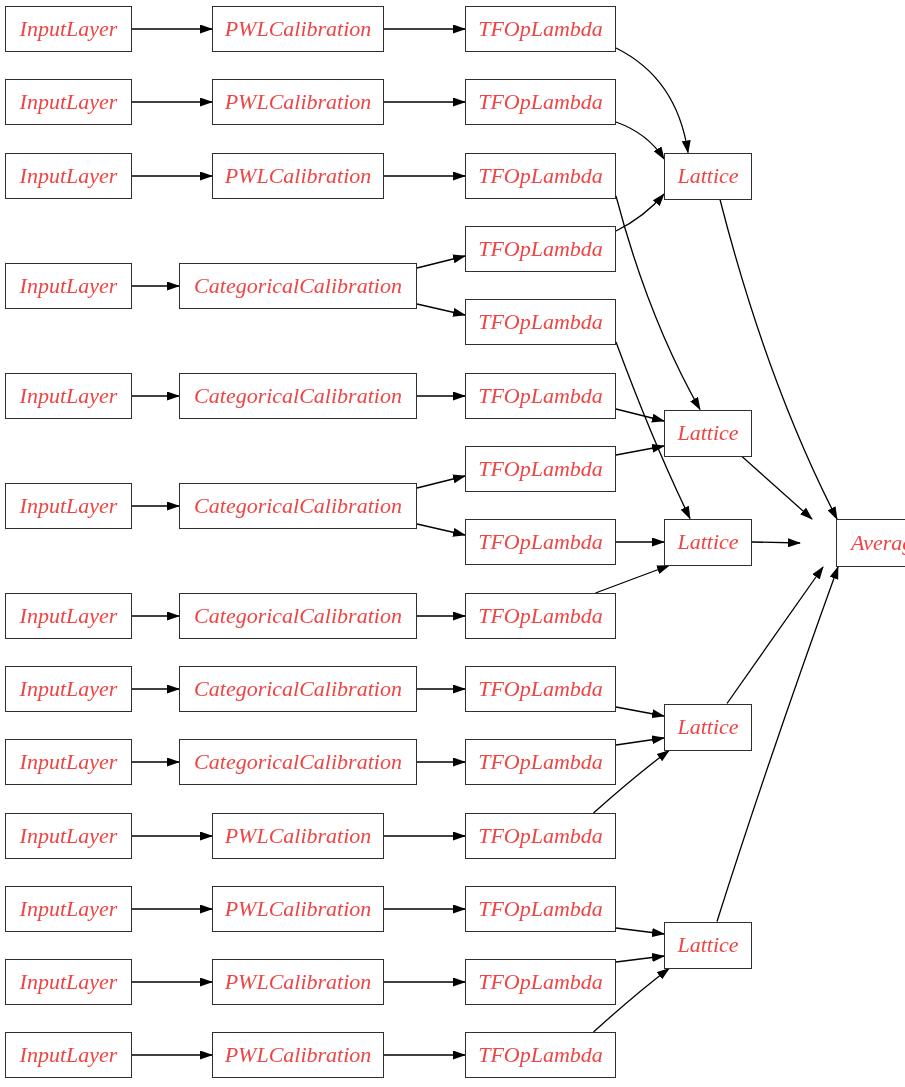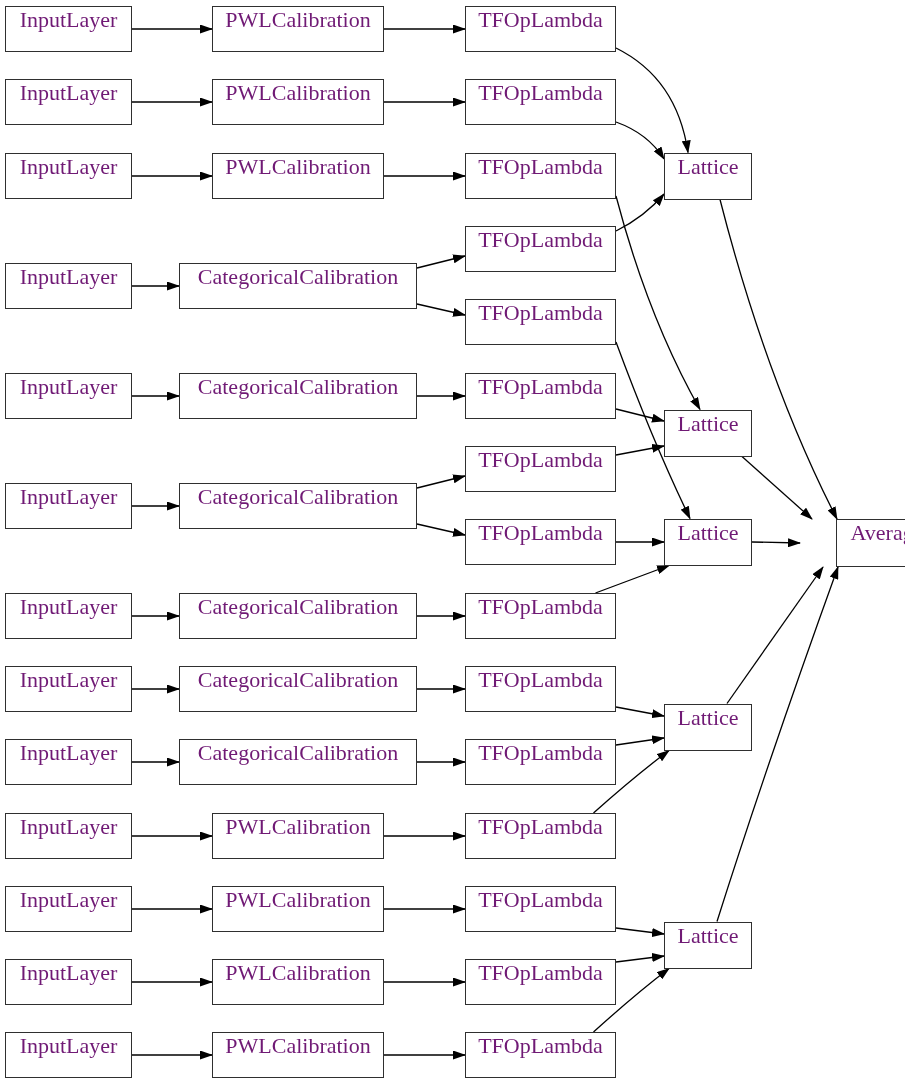--- a/index.html
+++ b/index.html
@@ -4,22 +4,22 @@
 <style>
   html,body{margin:0;padding:0;background:#ffffff;}
   .canvas{
     position:relative;width:905px;height:1087px;background:#ffffff;
     font-family:"Liberation Serif","DejaVu Serif",serif;overflow:hidden;
   }
   .edges{position:absolute;left:0;top:0;z-index:1;}
   .edge{fill:none;stroke:#000000;stroke-width:1.3px;}
   .node{
     position:absolute;box-sizing:border-box;background:#ffffff;
-    border:1.5px solid #2f2f2f;display:flex;align-items:flex-start;justify-content:center;
-    z-index:2;color:#701a75;font-size:22px;white-space:nowrap;
+    border:1.5px solid #2f2f2f;display:flex;align-items:center;justify-content:center;
+    z-index:2;color:#ef4444;font-size:22px;white-space:nowrap;font-style:italic;
   }
 </style>
 </head>
 <body>
 
 <div class="canvas">
   <svg class="edges" width="905" height="1087" viewBox="0 0 905 1087" xmlns="http://www.w3.org/2000/svg">
     <defs>
       <marker id="arrow" markerUnits="userSpaceOnUse" markerWidth="13" markerHeight="9" refX="12" refY="4.5" orient="auto">
         <path d="M0,0 L13,4.5 L0,9 Z" fill="#000000"></path>

